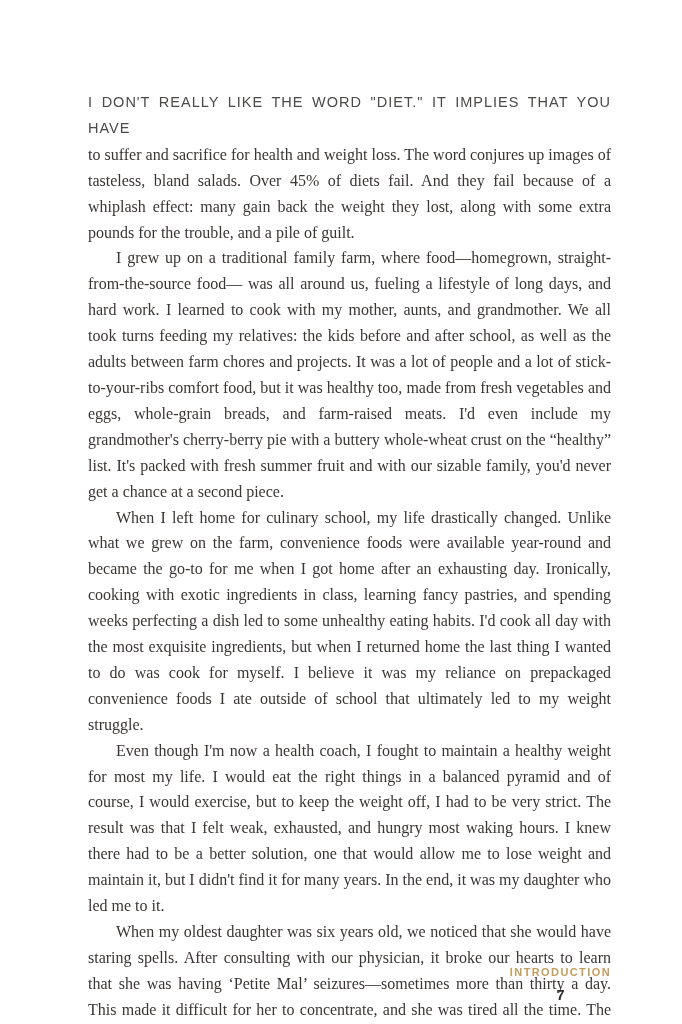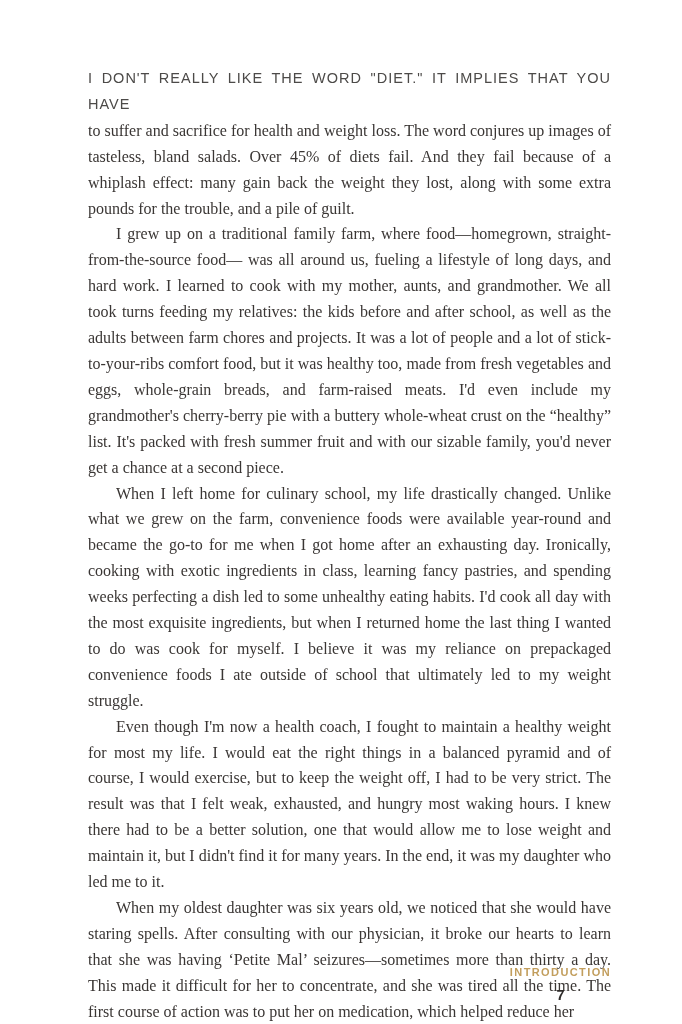--- a/index.html
+++ b/index.html
@@ -25,20 +25,21 @@
     margin: 0;
     font-family: "Liberation Serif", serif;
     font-size: 16px;
     line-height: 25.9px;
     color: #3a3634;
     text-align: justify;
     text-indent: 28px;
   }
   .para.first {
     text-indent: 0;
+    margin-top: 24px;
   }
   .opening-caps {
     display: block;
     font-family: "Liberation Sans", sans-serif;
     font-size: 14.5px;
     font-weight: 400;
     letter-spacing: 1px;
     color: #4c4a48;
     text-align: justify;
     text-align-last: justify;

